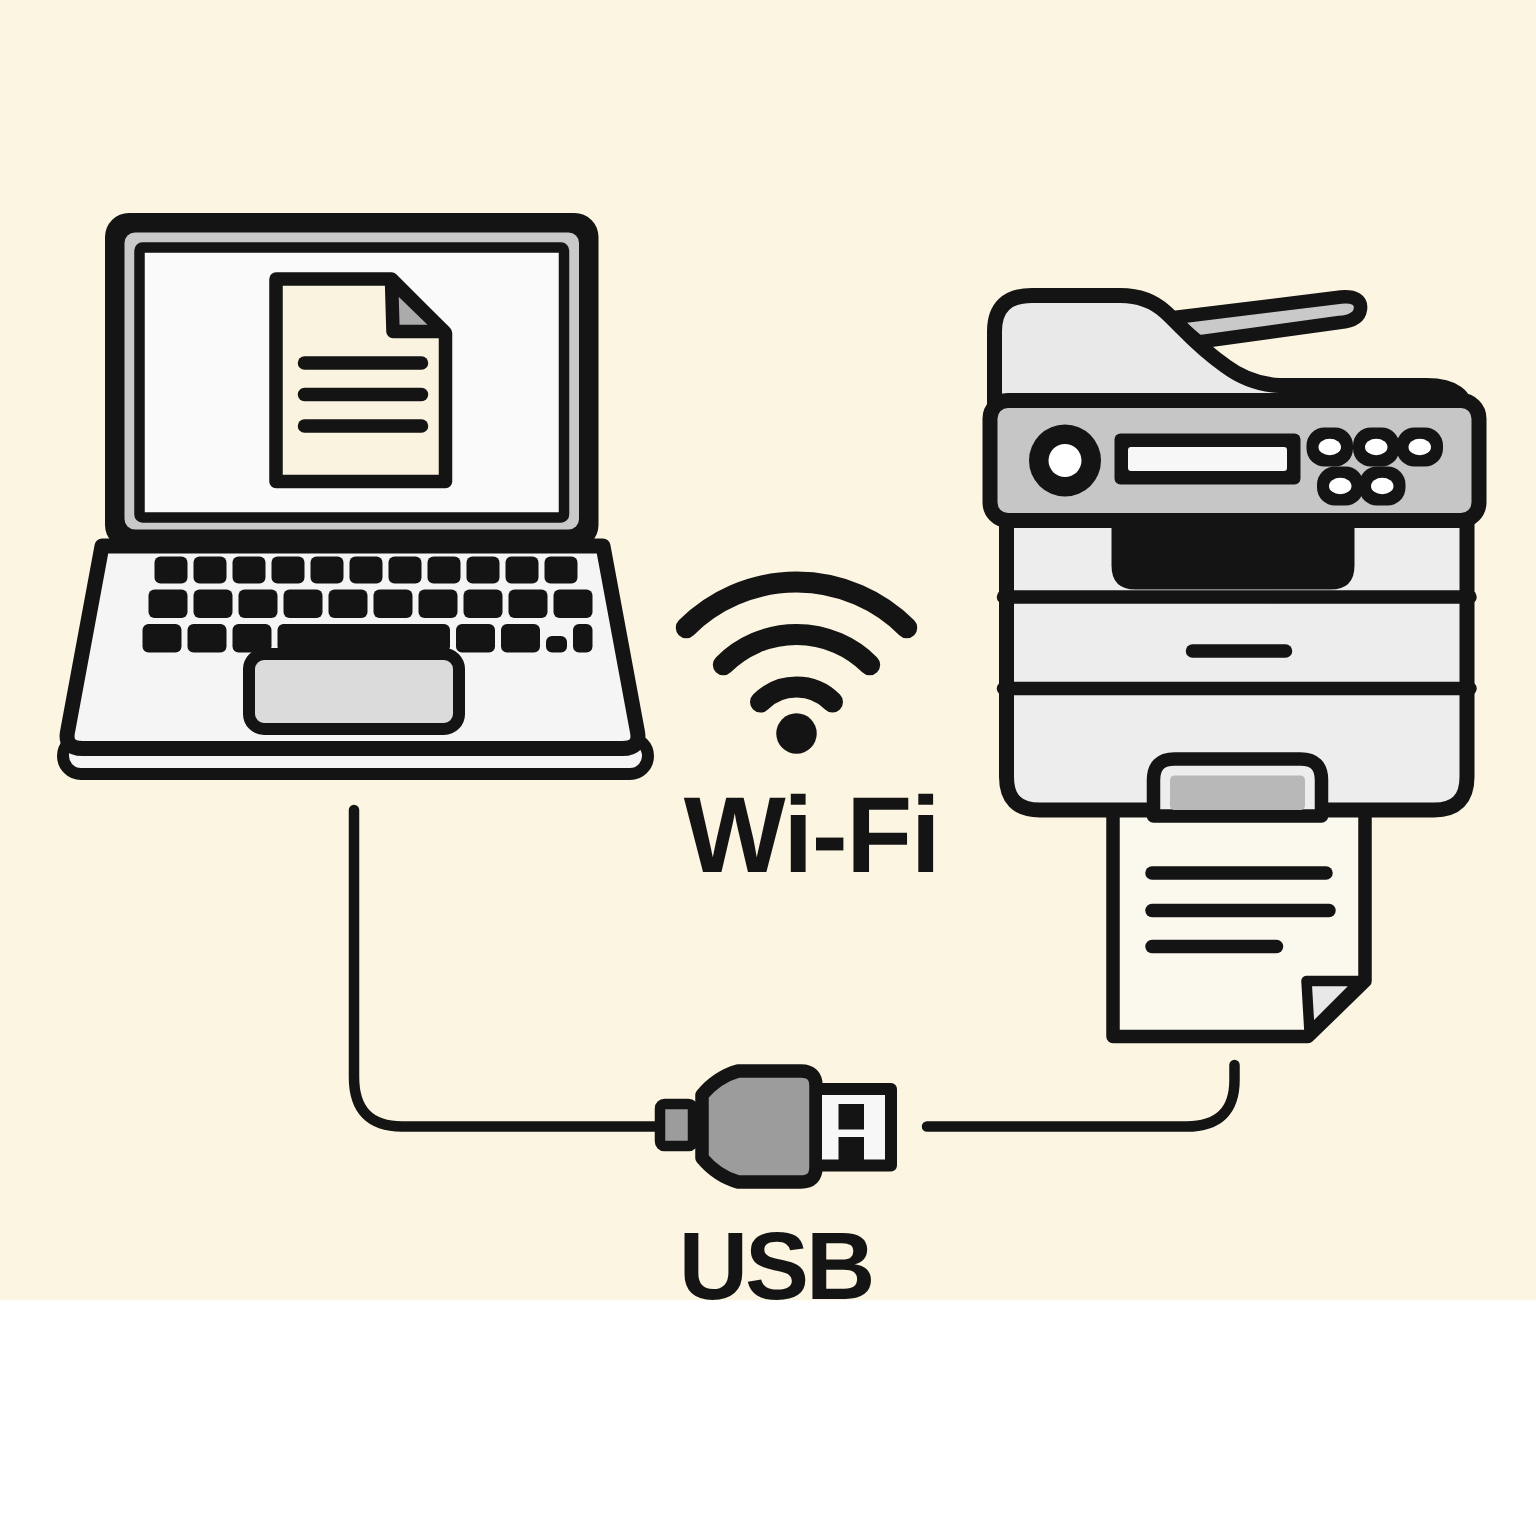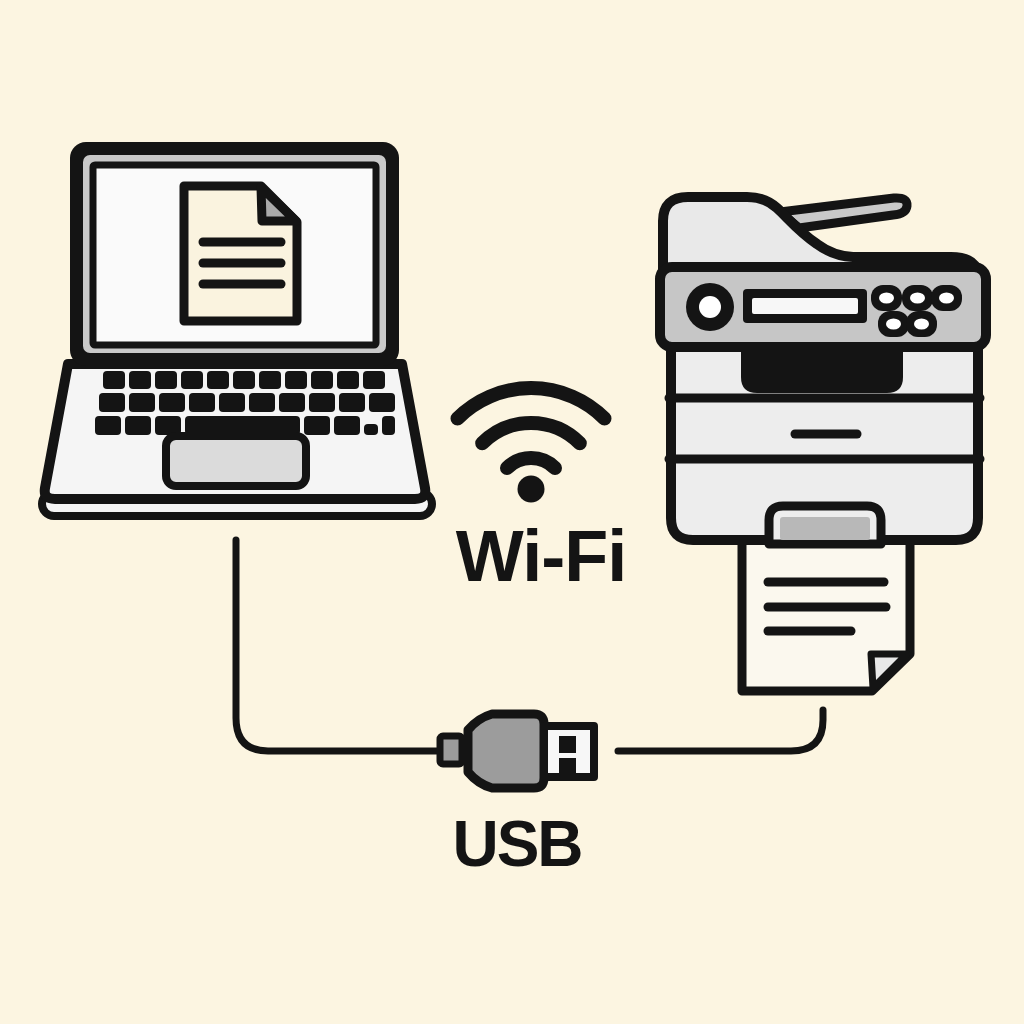--- a/index.html
+++ b/index.html
@@ -1,19 +1,19 @@
 <!DOCTYPE html>
 <html style="--canvas-bg: #FCF5E1; --ink: #141414; --laptop-bezel: #C9C9C9; --screen-fill: #FAFAFA; --doc-fill: #FAF3DF; --fold-gray: #ABABAB; --base-fill: #F5F5F5; --trackpad-fill: #DBDBDB; --printer-lid: #E9E9E9; --printer-panel: #C6C6C6; --printer-body: #EDEDED; --tab-handle: #B8B8B8; --display-fill: #F7F7F7; --button-dot: #FFFFFF; --usb-gray: #9C9C9C; --metal-fill: #F7F7F7; --paper-fill: #FBF8EE; --paper-fold: #E8E8E8;"><head>
 <meta charset="utf-8">
 <style>
   html, body { margin: 0; padding: 0; }
   .canvas {
     position: relative;
     width: 1024px;
-    height: 1024px;
+    height: 867px;
     background: var(--canvas-bg, #FCF5E1);
     overflow: hidden;
   }
   svg { display: block; }
   .ln { stroke: var(--ink, #141414); stroke-linejoin: round; }
   .cable { stroke: var(--ink, #141414); stroke-linecap: round; fill: none; }
   .wifi-arc { stroke: var(--ink, #141414); stroke-linecap: round; fill: none; }
   .docline { stroke: var(--ink, #141414); stroke-linecap: round; }
   .lbl {
     font-family: "Liberation Sans", "DejaVu Sans", sans-serif;

